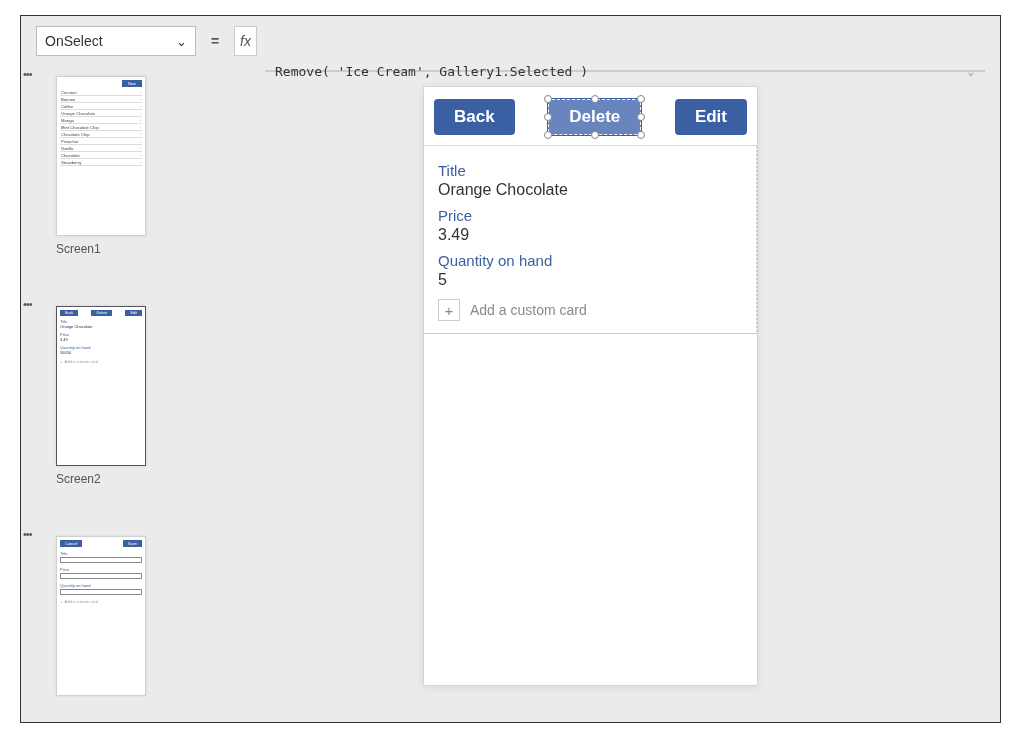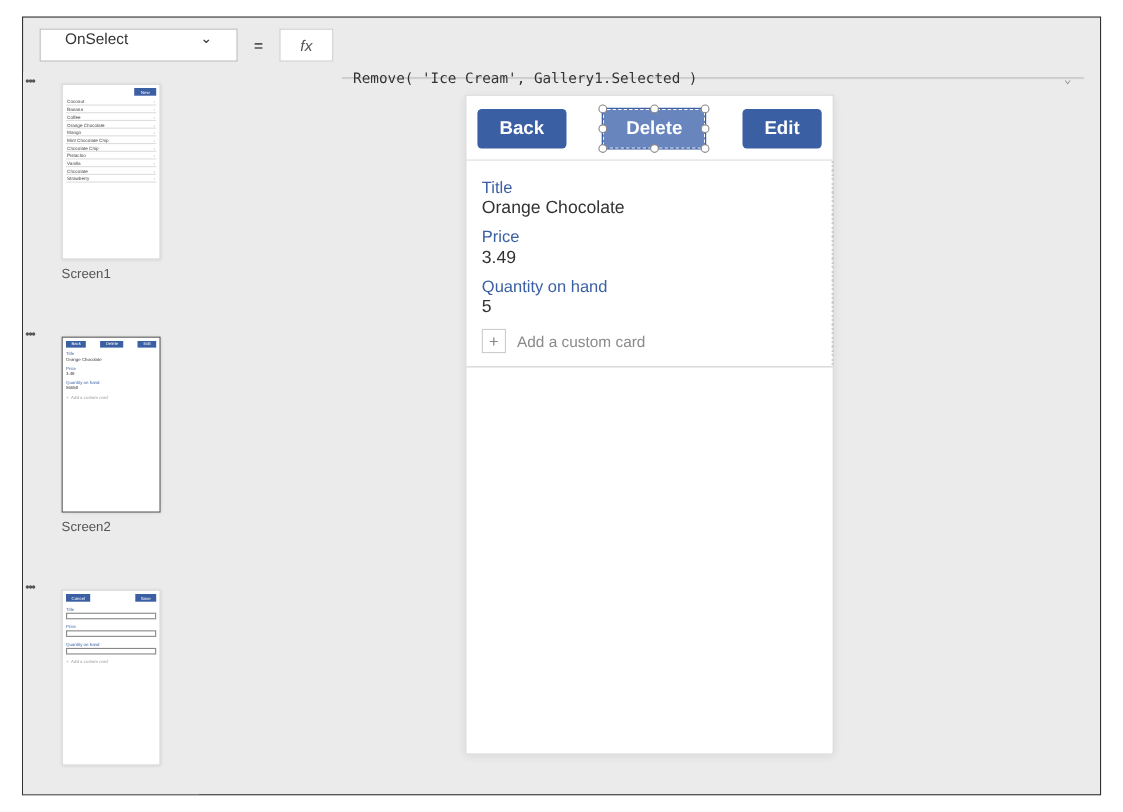--- a/index.html
+++ b/index.html
@@ -20,41 +20,42 @@
   
   .formula-bar {
     position: absolute;
     left: 15px; right: 15px; top: 10px;
     height: 30px;
     display: flex;
     align-items: stretch;
     gap: 8px;
   }
   .property-select {
-    width: 180px;
+    width: 160px;
     background: #fff;
     border: 1px solid #bbb;
     display: flex;
-    padding: 0 22px;
+    align-items: center;
+    padding: 0 8px;
     font-size: 14px;
     color: #333;
     justify-content: space-between;
   }
   .property-select .chev { font-size: 13px; color: #333; }
   .equals {
     width: 22px;
     display: flex;
     align-items: center;
     justify-content: center;
     font-size: 14px;
     color: #555;
     font-weight: bold;
   }
   .fx {
-    width: 49px;
+    width: 23px;
     border-right: 1px solid #ccc;
     display: flex;
     align-items: center;
     justify-content: center;
     font-style: italic;
     font-size: 14px;
     color: #555;
     background: #fff;
     border-top: 1px solid #ccc;
     border-bottom: 1px solid #ccc;

